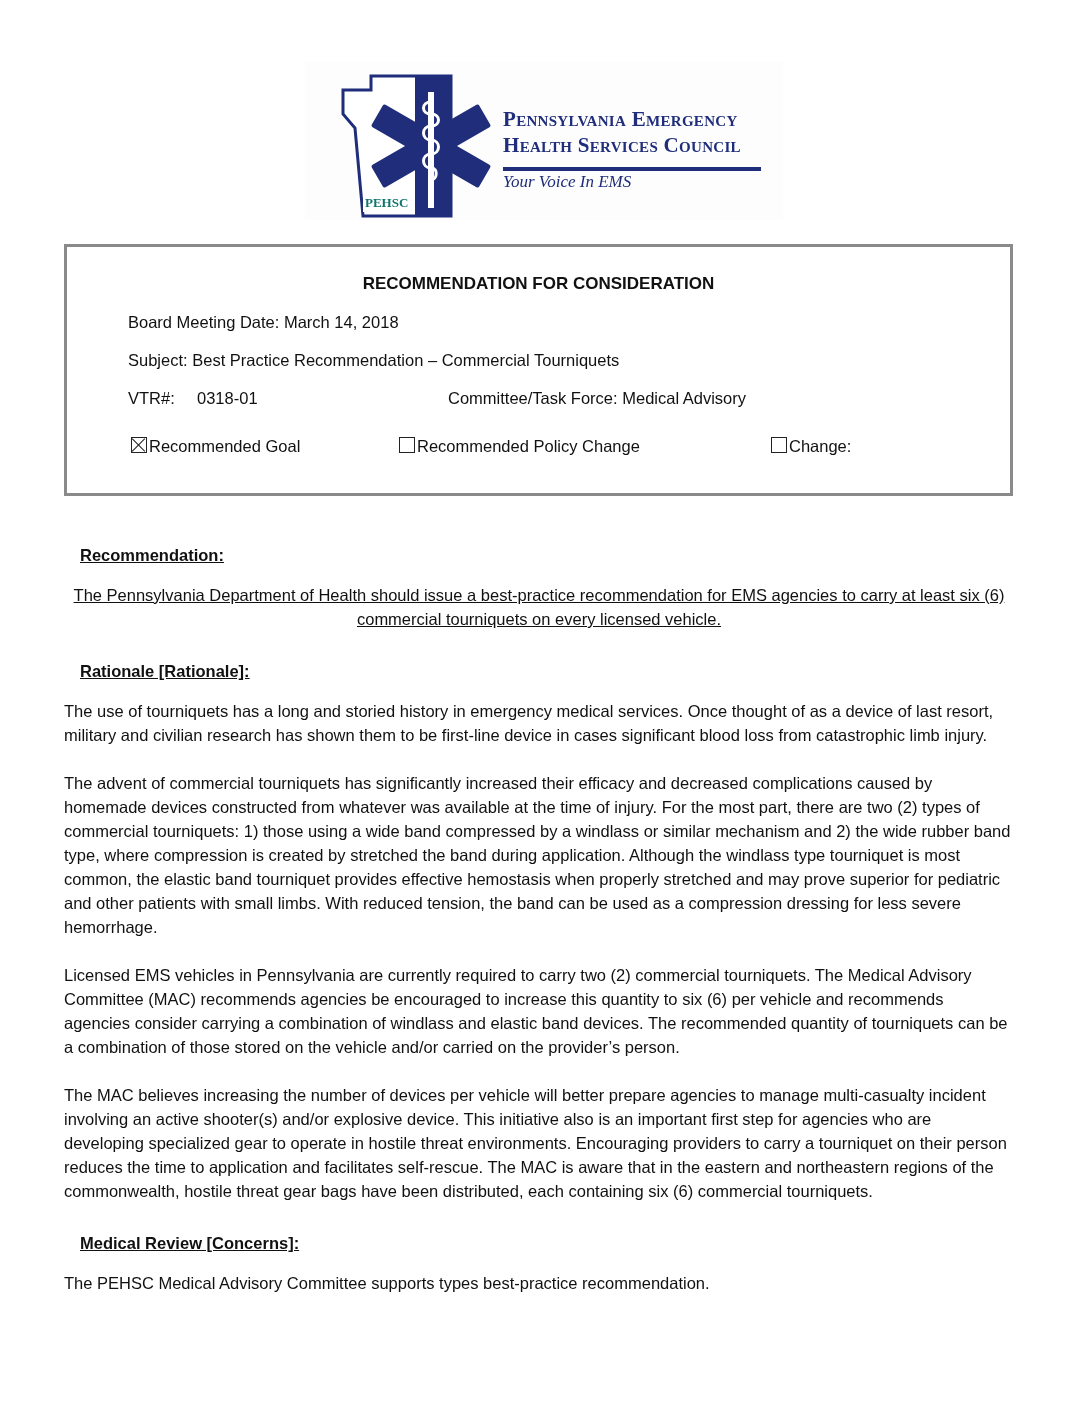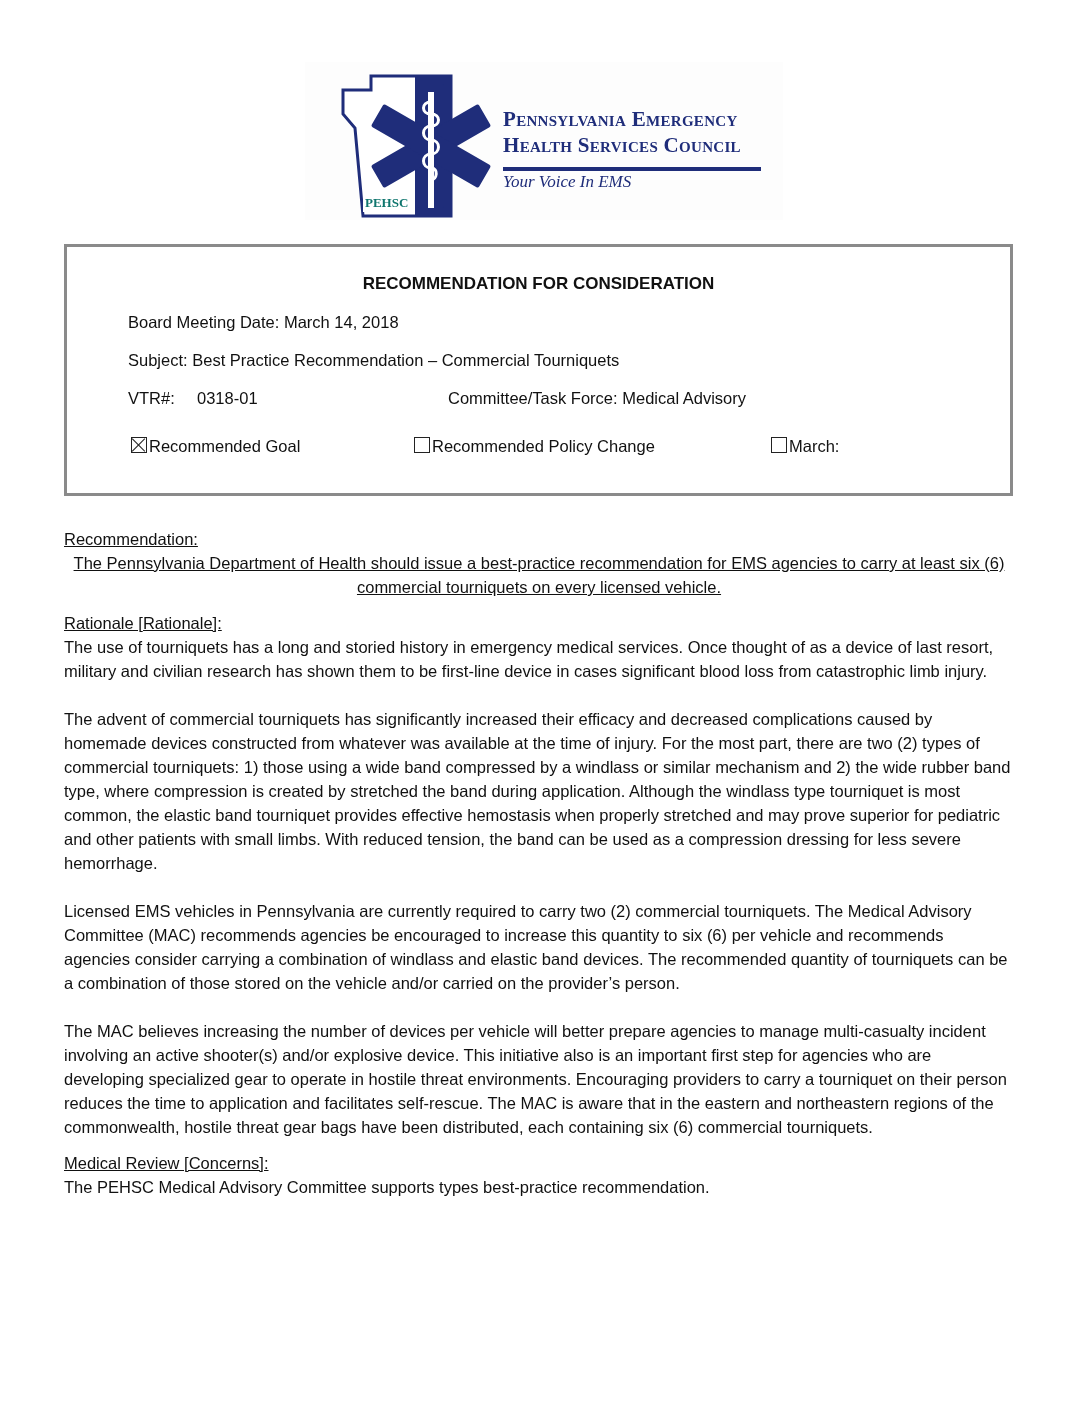--- a/index.html
+++ b/index.html
@@ -15,21 +15,21 @@
   .box { position: absolute; left: 64px; top: 244px; width: 949px; height: 252px;
          border: 3px solid #8a8a8a; box-sizing: border-box; }
   .box-title { position: absolute; left: 0; right: 0; top: 27px; text-align: center; font-weight: bold; font-size: 17px; }
   .field { position: absolute; font-size: 16.5px; }
   .chk { display: inline-block; width: 14px; height: 14px; border: 1px solid #222; vertical-align: -1px;
          margin-right: 2px; position: relative; }
   .chk.checked::before, .chk.checked::after { content: ""; position: absolute; left: 6px; top: -2px; width: 1px; height: 18px; background: #222; }
   .chk.checked::before { transform: rotate(45deg); }
   .chk.checked::after { transform: rotate(-45deg); }
   .content { position: absolute; left: 64px; top: 527px; width: 950px; font-size: 16.5px; line-height: 24px; }
-  .heading { font-weight: normal; text-decoration: underline; margin: 0; }
+  .heading { font-weight: bold; text-decoration: underline; margin: 16px; }
   .para { margin: 0; }
   .underlined { text-decoration: underline; text-align: center; }
   .gap { height: 24px; }
   .gap-s { height: 12px; }
 </style>
 </head>
 <body>
 
 <div class="logo">
   <svg width="170" height="150" viewBox="0 0 170 150">
@@ -60,25 +60,25 @@
   <div class="box-title">RECOMMENDATION FOR CONSIDERATION</div>
   <div class="field" style="left:61px; top:66px;">Board Meeting Date: March 14, 2018</div>
   <div class="field" style="left:61px; top:104px;">Subject: Best Practice Recommendation – Commercial Tourniquets</div>
   <div class="field" style="left:61px; top:142px;">VTR#:</div>
   <div class="field" style="left:130px; top:142px;">0318-01</div>
   <div class="field" style="left:381px; top:142px;">Committee/Task Force: Medical Advisory</div>
 
   <div class="field" style="left:64px; top:190px;">
     <span class="chk checked"></span><span>Recommended Goal</span>
   </div>
-  <div class="field" style="left:327px; top:190px;padding-left:20px;">
+  <div class="field" style="left:312px; top:190px;padding-left:20px;">
     <span class="chk"></span><span>Recommended Policy Change</span>
   </div>
   <div class="field" style="left:704px; top:190px;">
-    <span class="chk"></span><span>March:</span>
+    <span class="chk"></span><span>Change:</span>
   </div>
 </div>
 
 <div class="content">
   <p class="heading">Recommendation:</p>
   <p class="para underlined">The Pennsylvania Department of Health should issue a best-practice recommendation for EMS agencies to carry at least six (6) commercial tourniquets on every licensed vehicle.</p>
   <div class="gap-s"></div>
   <p class="heading">Rationale [Rationale]:</p>
   <p class="para">The use of tourniquets has a long and storied history in emergency medical services. Once thought of as a device of last resort, military and civilian research has shown them to be first-line device in cases significant blood loss from catastrophic limb injury.</p>
   <div class="gap"></div>

